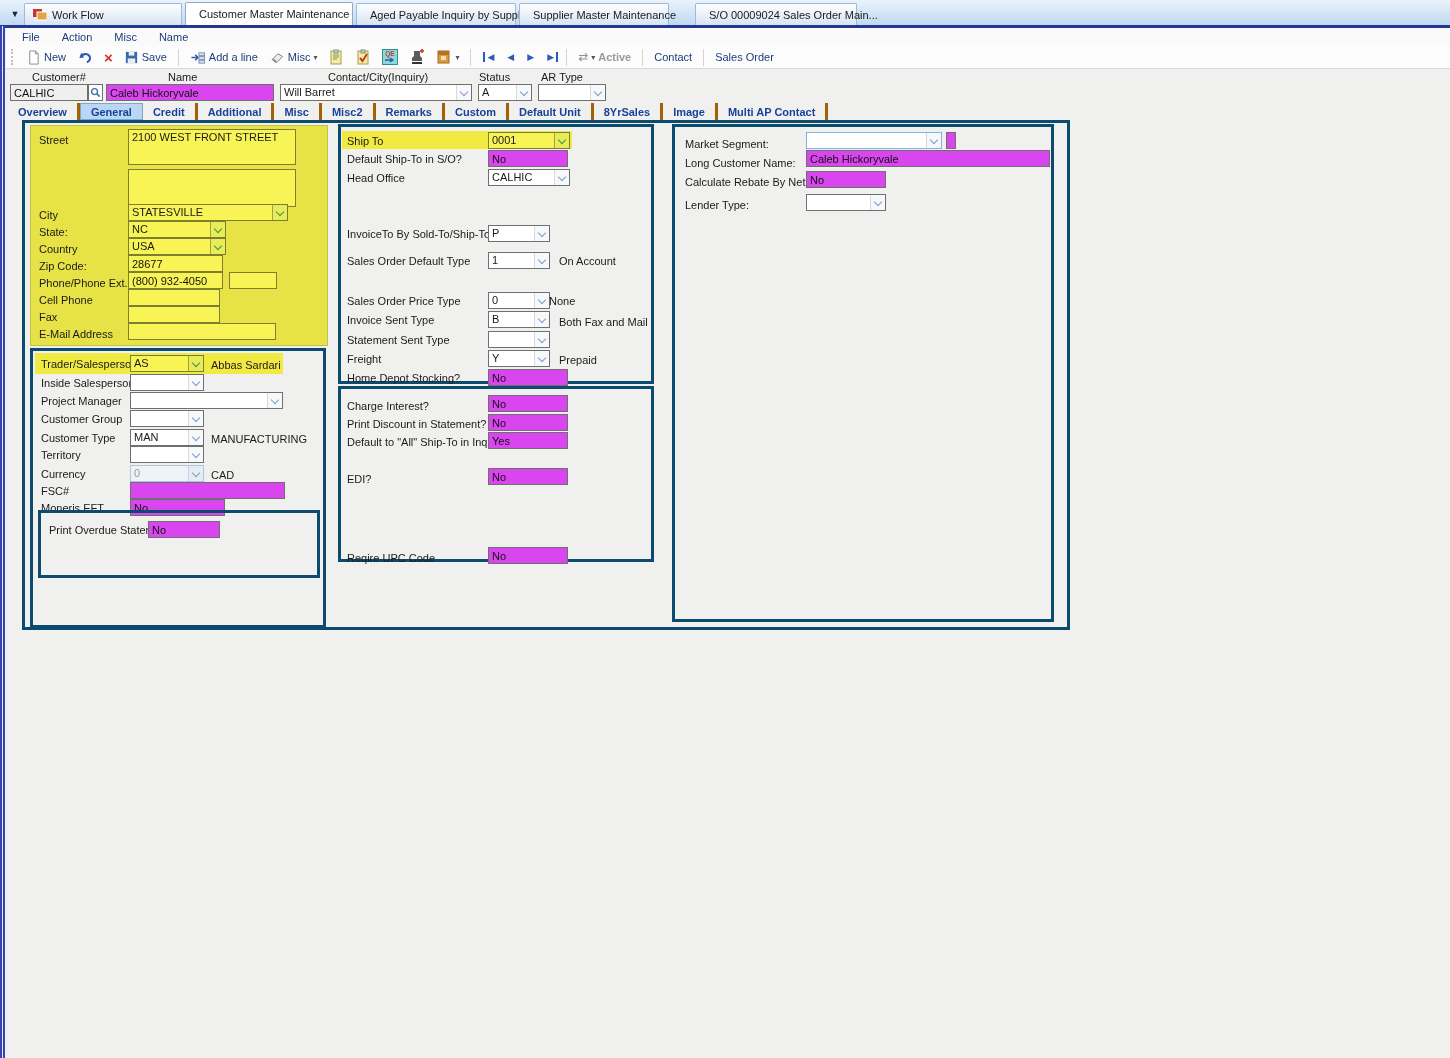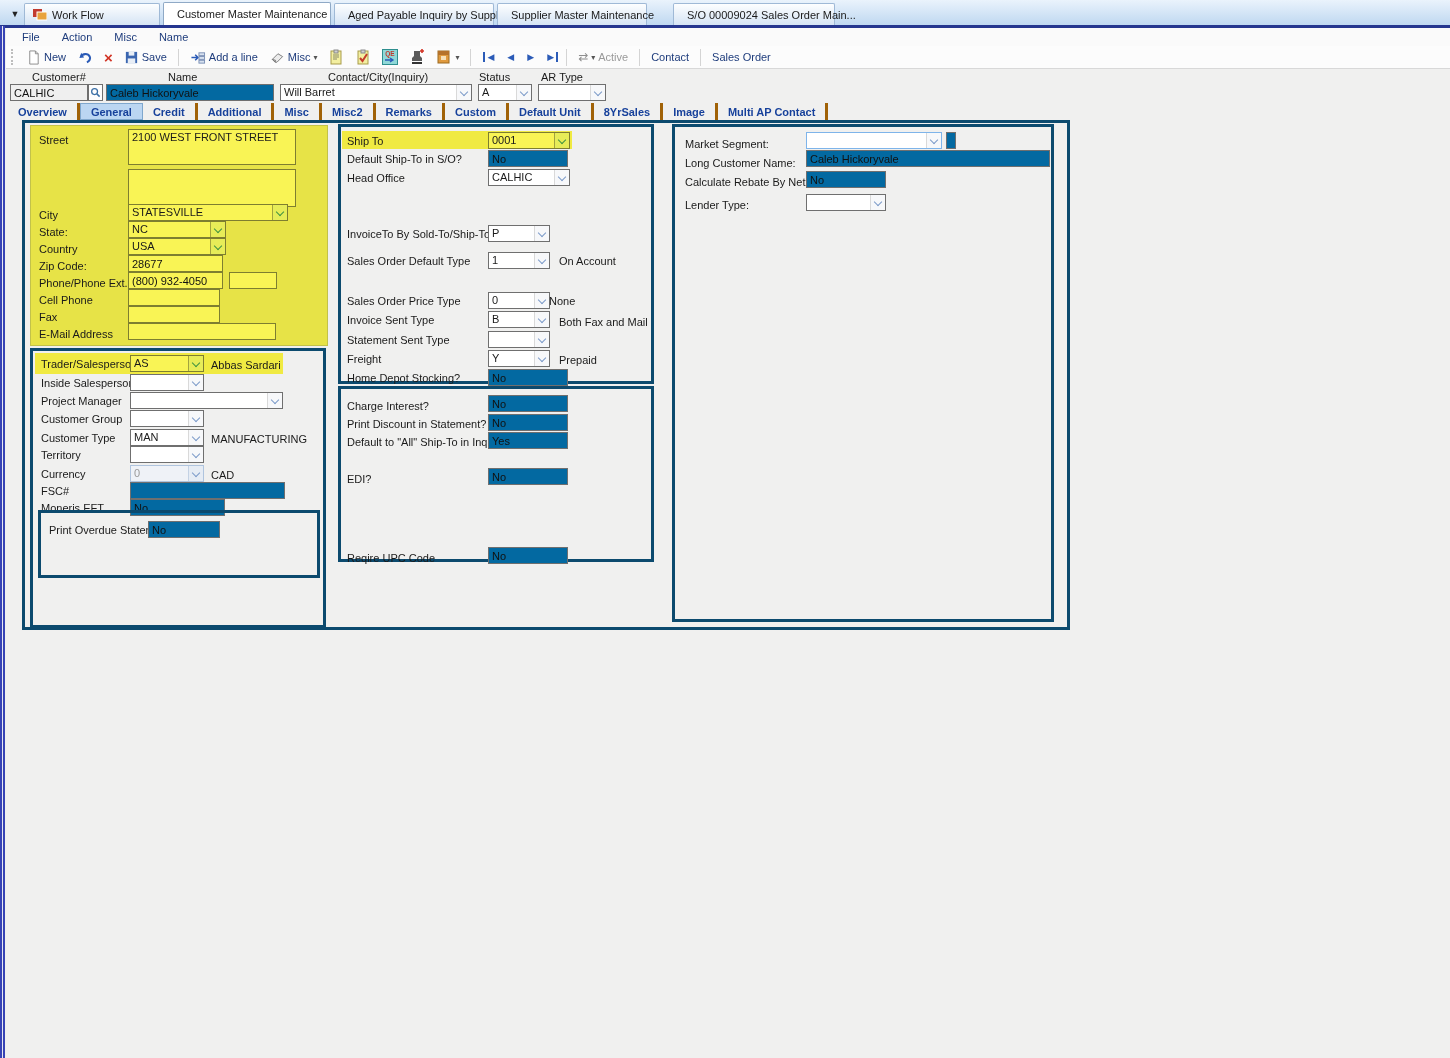--- a/index.html
+++ b/index.html
@@ -26,26 +26,26 @@
   .menubar span { cursor:default; }
   .toolbar { position:absolute; left:6px; top:46px; width:1444px; height:23px; background:#FCFCFC;
              border-bottom:1px solid #D8D8D8; display:flex; align-items:center; gap:5px; padding-left:5px; color:#1E3C7C; }
   .grip { width:4px; height:16px; border-left:2px dotted #BEBEBE; margin-right:3px; }
   .tbtn { display:flex; align-items:center; gap:3px; padding:1px 3px; cursor:default; white-space:nowrap; }
   .tsep { width:1px; height:17px; background:#D4D4D4; margin:0 3px; }
   .caret { font-size:8px; color:#555; }
   .navbtn { color:#2B5BB7; font-size:9px; padding:0 4px; }
   .navbtn.first { border-left:2px solid #2B5BB7; padding-left:2px; margin-left:4px; }
   .navbtn.last  { border-right:2px solid #2B5BB7; padding-right:2px; }
-  .dim { color:#9A9A9A; }
+  .dim { color:#9A9A9A;font-weight:bold; }
   .swap { color:#8f8f8f; font-size:12px; }
 
   
   .lbl { position:absolute; white-space:nowrap; color:#1a1a1a; }
-  .input { position:absolute; height:17px; border:1px solid #6F6F6F; background:#0369a1; padding:0 3px;
+  .input { position:absolute; height:17px; border:1px solid #6F6F6F; background:#d946ef; padding:0 3px;
            font-family:"Liberation Sans",sans-serif; font-size:11px; color:#111; }
   .input.gray { background:#EFEFEF; }
   .input.y { background:#F9F455; border-color:#7E7E30; }
   .boxfield { position:absolute; border:1px solid #7E7E30; background:#F9F455; padding:1px 3px; overflow:hidden; }
   .magbtn { position:absolute; width:15px; height:17px; background:#FDFDFD; border:1px solid #6F6F6F;
             display:flex; align-items:center; justify-content:center; }
   .combo { position:absolute; height:17px; border:1px solid #6F6F6F; background:#fff; display:flex; align-items:stretch; }
   .combo .txt { flex:1; padding:1px 3px 0 3px; overflow:hidden; white-space:nowrap; }
   .combo .cbtn { width:15px; background:#F7F8FA; border-left:1px solid #D9D9D9; position:relative; }
   .combo .cbtn::after { content:""; position:absolute; left:4px; top:4px; width:5px; height:5px;
@@ -78,21 +78,21 @@
   .ic { display:block; }
 </style>
 </head>
 <body>
 
 <div id="screen">
 
   <div class="tabbar">
     <div class="tab-scroll">▼</div>
     <div class="doctabs">
-      <div class="doctab" style="width:136px">
+      <div class="doctab" style="width:158px">
         <svg class="appico" viewBox="0 0 14 12">
             <rect x="0" y="0" width="9" height="8" fill="#C23B2E"></rect>
             <rect x="4" y="3" width="10" height="8" fill="#E8A33D" stroke="#fff" stroke-width="1"></rect>
           </svg>
         <span>Work Flow</span>
       </div>
       <div class="doctab active" style="width:168px">
         <svg class="appico" viewBox="0 0 14 12">
             <rect x="0" y="0" width="9" height="8" fill="#C23B2E"></rect>
             <rect x="4" y="3" width="10" height="8" fill="#E8A33D" stroke="#fff" stroke-width="1"></rect>

